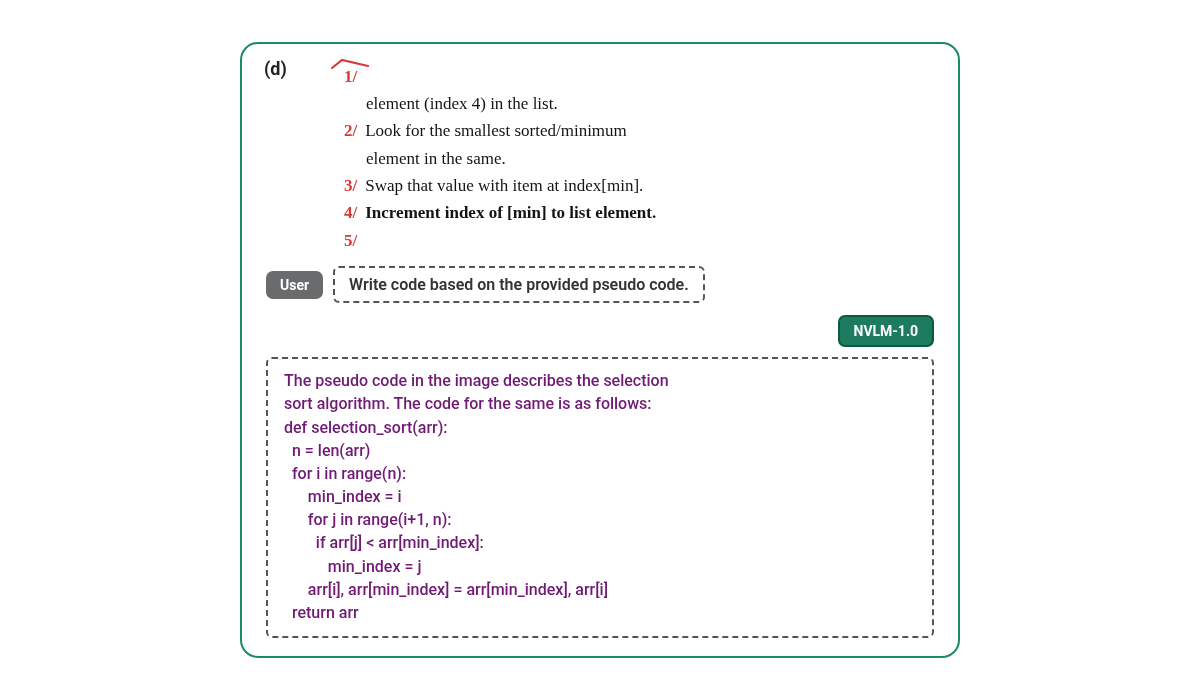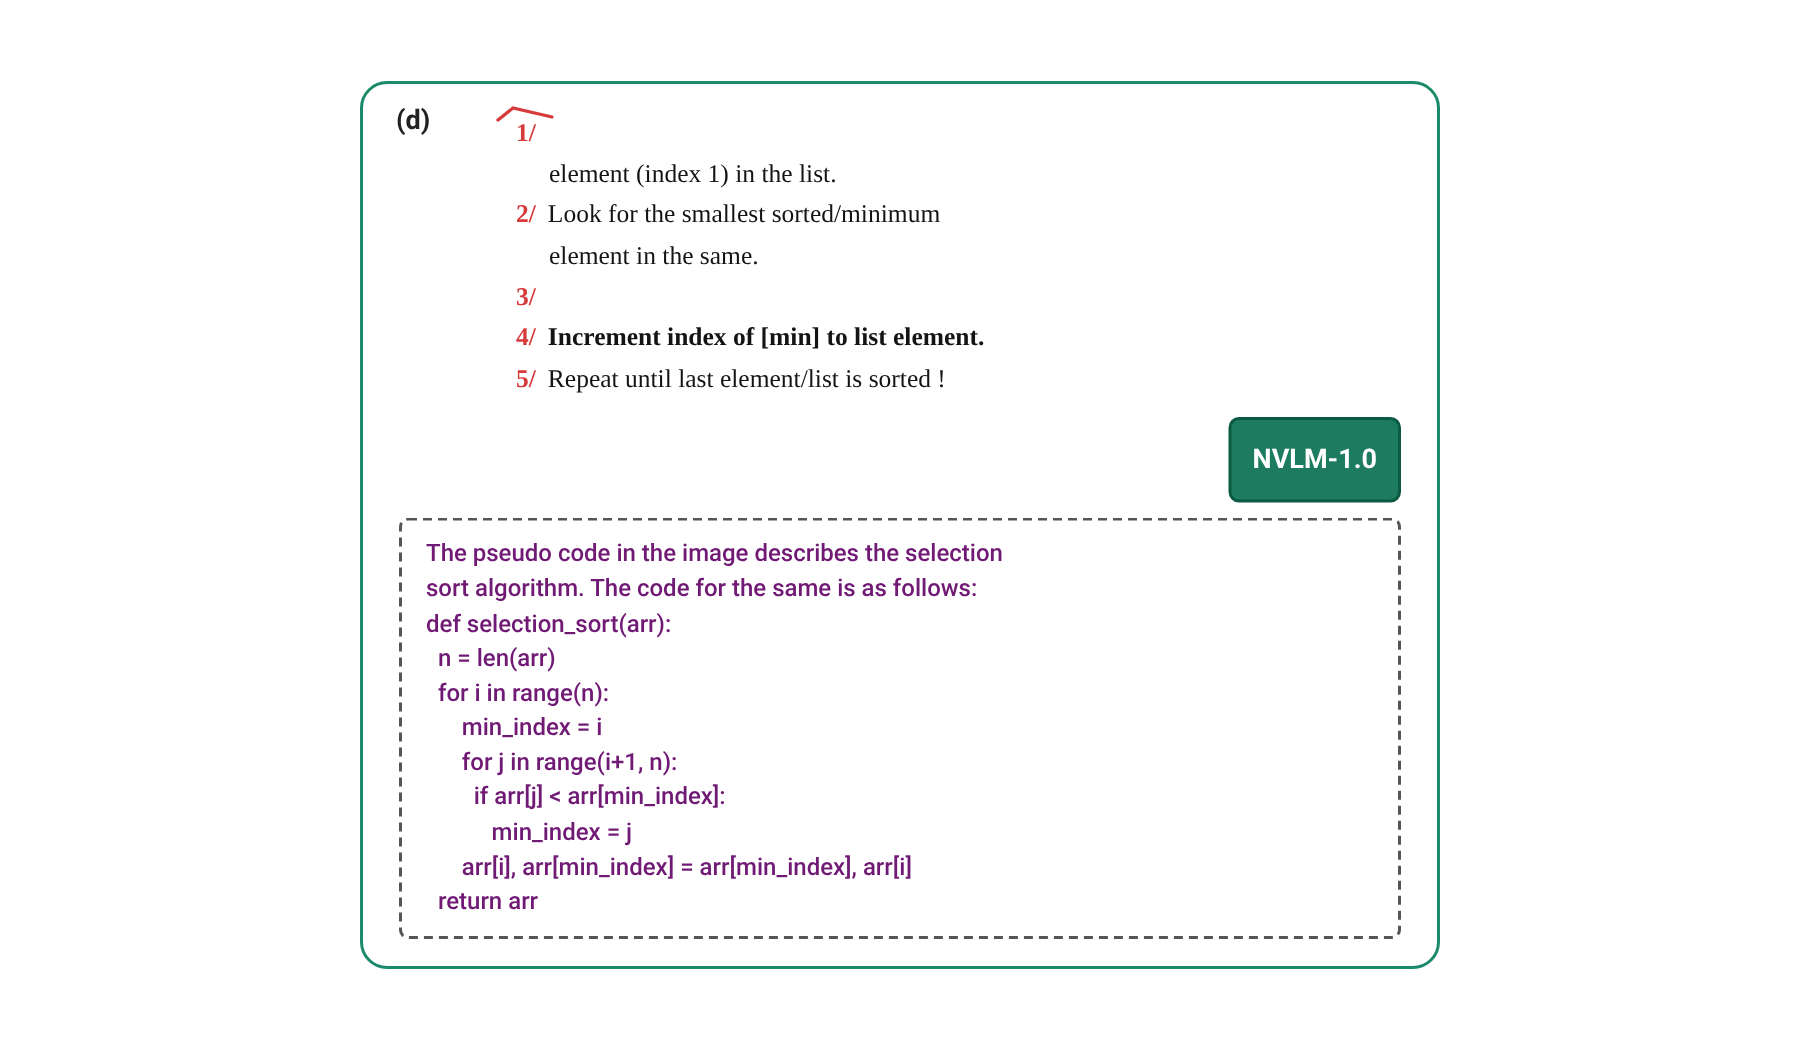--- a/index.html
+++ b/index.html
@@ -86,22 +86,22 @@
     .model-badge-row {
       display: flex;
       justify-content: flex-end;
       margin: 6px 0 10px 0;
     }
     .model-badge {
       background: #1d7c5f;
       border: 2px solid #0d5a43;
       color: #fff;
       font-weight: 700;
-      font-size: 18px;
-      padding: 16px 14px;
+      font-size: 14px;
+      padding: 6px 14px;
       border-radius: 7px;
     }
 
     .model-bubble {
       border: 2px dashed #555;
       border-radius: 6px;
       padding: 10px 16px 12px 16px;
       font-size: 16px;
       line-height: 1.45;
       color: #701a75;
@@ -120,42 +120,46 @@
     <span class="red-tick">
       <svg viewBox="0 0 40 18">
           <path d="M2 12 L12 4 L38 10" stroke="#d63a3a" stroke-width="2.2" fill="none" stroke-linecap="round"></path>
         </svg>
     </span>
 
     <div class="hw-line">
       <span class="hw-num">1/</span>
     </div>
     <div class="hw-line indent">
-      <span class="hw-text">element (index 1) in the list.</span>
+      <span class="hw-text">element (index 4) in the list.</span>
     </div>
     <div class="hw-line">
       <span class="hw-num">2/</span>
       <span class="hw-text">Look for the smallest sorted/minimum</span>
     </div>
     <div class="hw-line indent">
       <span class="hw-text">element in the same.</span>
     </div>
     <div class="hw-line">
       <span class="hw-num">3/</span>
+      <span class="hw-text">Swap that value with item at index[min].</span>
     </div>
     <div class="hw-line">
       <span class="hw-num">4/</span>
       <span class="hw-text hw-em">Increment index of [min] to list element.</span>
     </div>
     <div class="hw-line">
       <span class="hw-num">5/</span>
-      <span class="hw-text">Repeat until last element/list is sorted !</span>
     </div>
   </div>
 
+  <div class="user-row">
+    <div class="user-badge">User</div>
+    <div class="user-bubble">Write code based on the provided pseudo code.</div>
+  </div>
 
   <div class="model-badge-row">
     <div class="model-badge">NVLM-1.0</div>
   </div>
 
   <div class="model-bubble">The pseudo code in the image describes the selection
 sort algorithm. The code for the same is as follows:
 def selection_sort(arr):
   n = len(arr)
   for i in range(n):

